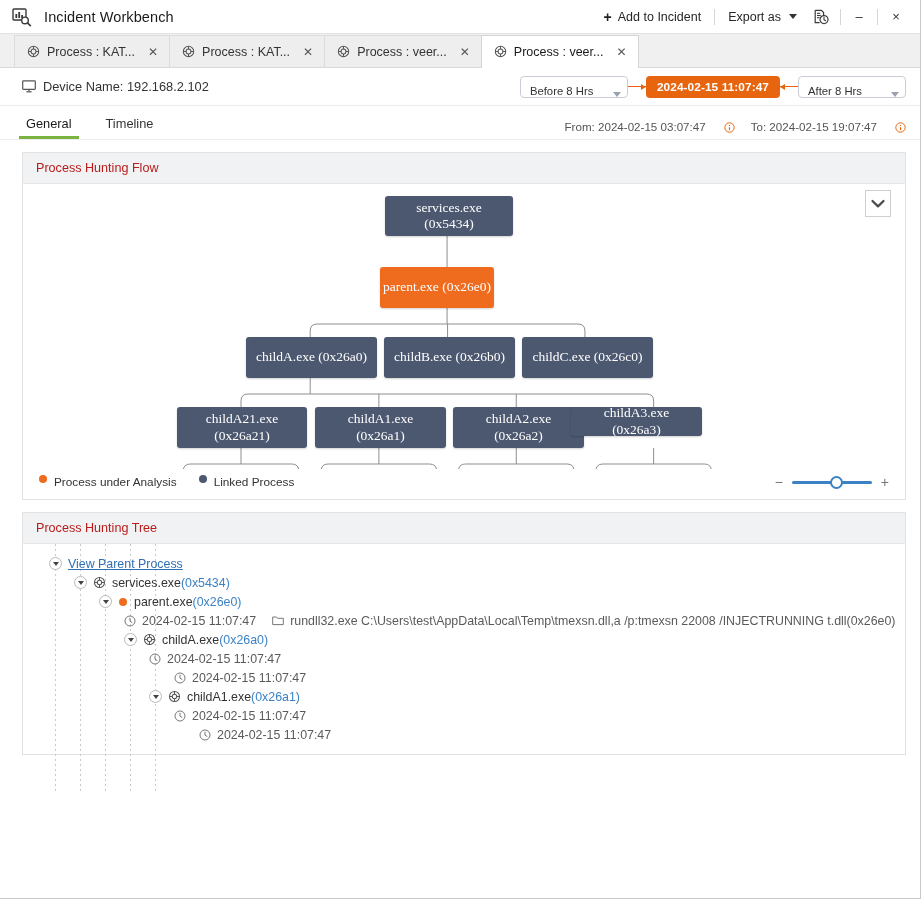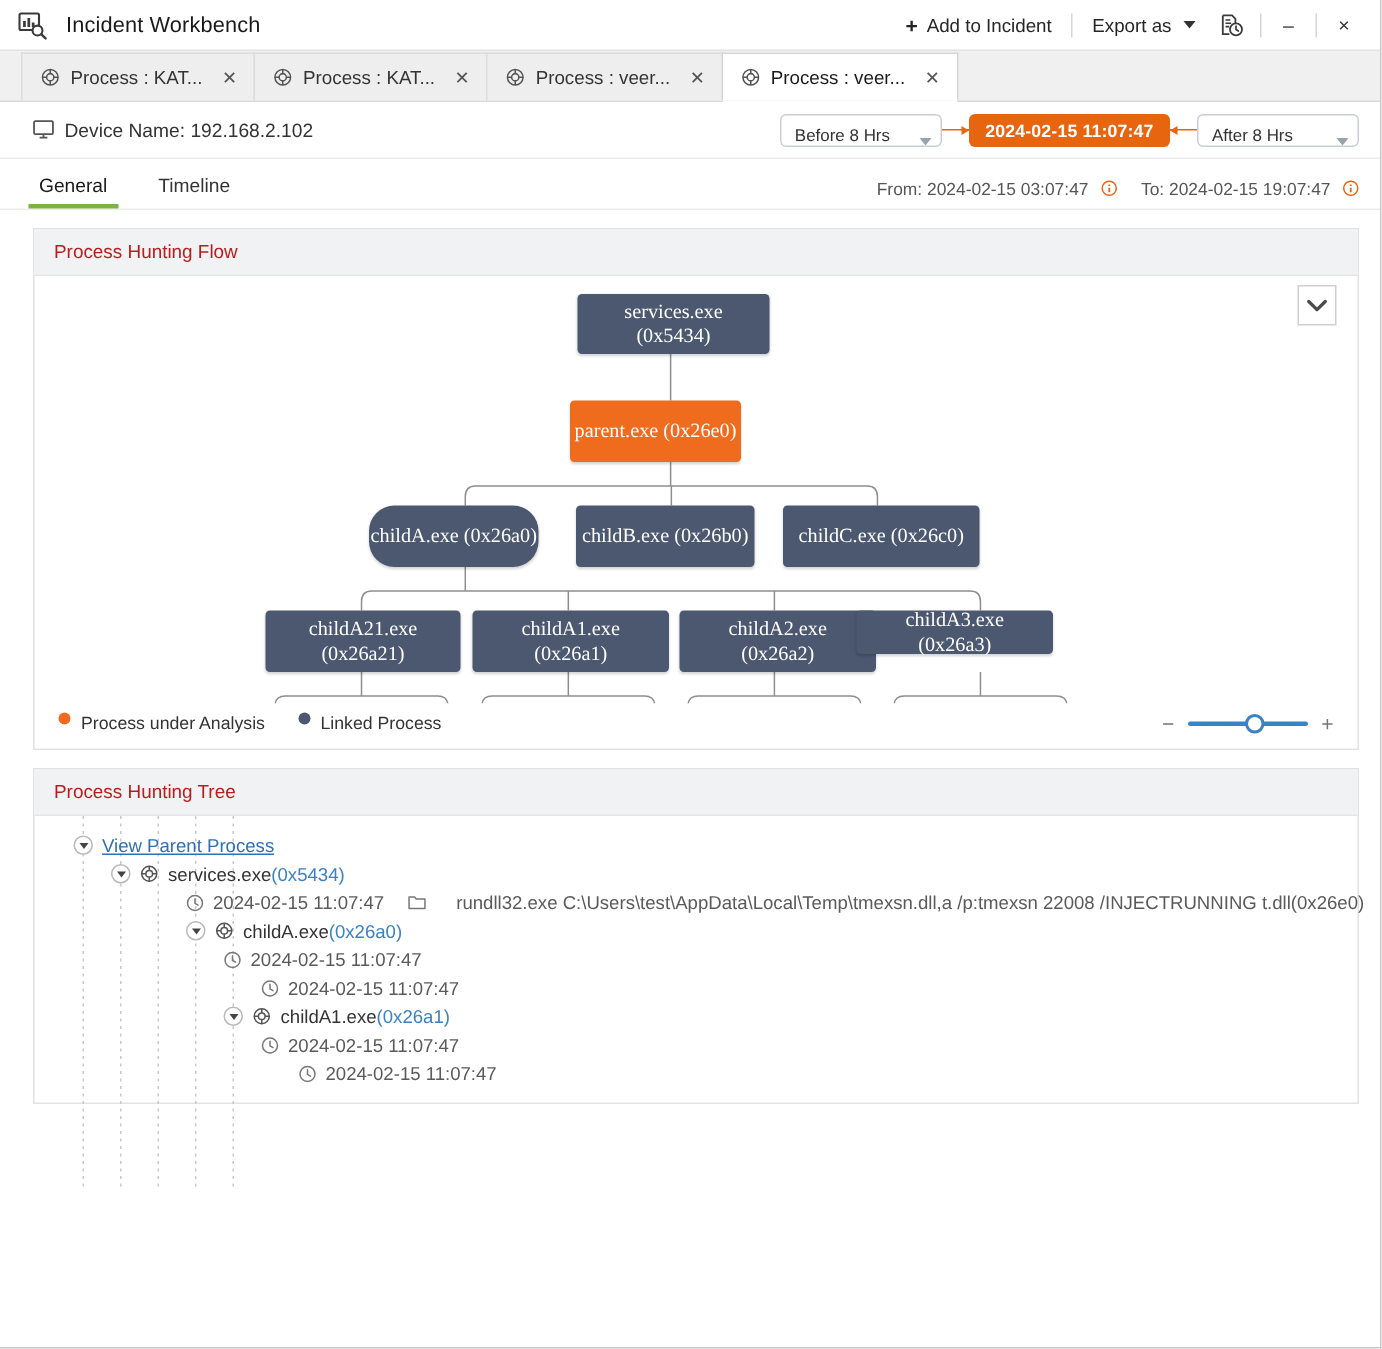--- a/index.html
+++ b/index.html
@@ -113,21 +113,21 @@
   }
 
   .subtabs {
     height: 34px; min-height: 34px; display: flex; align-items: flex-end;
     padding: 0 14px 0 22px; border-bottom: 1px solid #ececec; position: relative;
   }
   .stab { font-size: 12.8px; color: #333; padding: 0 4px 8px 4px; margin-right: 26px; cursor: default; position: relative; }
   .stab.active { color: #1a1a1a; margin-top: 48px; }
   .stab.active::after { content:""; position:absolute; left:-3px; right:-3px; bottom:0; height:3px; background:#7cb342; }
   .fromto { margin-left: auto; display: flex; align-items: center; gap: 16px; padding-bottom: 6px; }
-  .ft { display: flex; align-items: flex-start; gap: 8px; font-size: 11.6px; color: #555; white-space: nowrap; }
+  .ft { display: flex; align-items: flex-end; gap: 18px; font-size: 11.6px; color: #555; white-space: nowrap; }
   .info-ico { width: 11px; height: 11px; display:block; }
 
   
   .panel { margin: 12px 14px 0 22px; border: 1px solid #e2e2e2; background: #fff; }
   .panel-head {
     background: #f1f2f3; padding: 8px 13px; font-size: 12.6px; color: #b91c1c;
     border-bottom: 1px solid #e6e6e6;
   }
   .panel-body { position: relative; }
 
@@ -347,24 +347,24 @@
           <div id="flow-nodes">
               <div class="node linked" style="left: 362px; top: 12px; width: 128px; height: 40px;">
                 <div>
                   <div>services.exe</div>
                   <div>(0x5434)</div>
                 </div>
               </div>
               <div class="node analysis" style="left: 357px; top: 83px; width: 114px; height: 41px;">
                 <div>parent.exe (0x26e0)</div>
               </div>
-              <div class="node linked" style="left: 223px; top: 153px; width: 113px; height: 41px; border-radius: 17px;">
+              <div class="node linked" style="left: 223px; top: 153px; width: 131px; height: 41px;">
                 <div>childA.exe (0x26a0)</div>
               </div>
-              <div class="node linked" style="left: 361px; top: 153px; width: 119px; height: 41px;">
+              <div class="node linked" style="left: 361px; top: 153px; width: 131px; height: 41px;">
                 <div>childB.exe (0x26b0)</div>
               </div>
               <div class="node linked" style="left: 499px; top: 153px; width: 131px; height: 41px;">
                 <div>childC.exe (0x26c0)</div>
               </div>
               <div class="node linked" style="left: 154px; top: 223px; width: 130px; height: 41px;">
                 <div>
                   <div>childA21.exe</div>
                   <div>(0x26a21)</div>
                 </div>
@@ -441,28 +441,37 @@
                   <i></i>
                 </span>
                 <svg class="gear-ico" viewBox="0 0 14 14">
                   <circle cx="7" cy="7" r="5.4" fill="none" stroke="#555" stroke-width="1.1"></circle>
                   <circle cx="7" cy="7" r="2.4" fill="none" stroke="#555" stroke-width="1.1"></circle>
                   <path d="M7 1.6 L7 4.6 M12.4 7 L9.4 7 M7 12.4 L7 9.4 M1.6 7 L4.6 7" stroke="#555" stroke-width="1.1"></path>
                 </svg>
                 <span>services.exe<span class="hex">(0x5434)</span></span>
               </div>
             </div>
+            <div class="trow" style="padding-left: 76px;">
+              <div class="tw">
+                <span class="toggle">
+                  <i></i>
+                </span>
+                <span class="dot orange" style="margin:0 1px;"></span>
+                <span>parent.exe<span class="hex">(0x26e0)</span></span>
+              </div>
+            </div>
             <div class="trow" style="padding-left: 101px;">
               <div class="tw">
                 <svg class="clock-ico" viewBox="0 0 12 12">
                   <circle cx="6" cy="6" r="5" fill="none" stroke="#777" stroke-width="1"></circle>
                   <path d="M6 3.2 V6.2 L8 7.4" fill="none" stroke="#777" stroke-width="1" stroke-linecap="round"></path>
                 </svg>
                 <span class="muted">2024-02-15 11:07:47</span>
-                <span style="display:inline-flex;align-items:center;gap:20px;margin-left:10px;">
+                <span style="display:inline-flex;align-items:center;gap:6px;margin-left:10px;">
                   <svg class="folder-ico" viewBox="0 0 12 11">
                     <path d="M0.7 9.6 V2 H4.4 L5.5 3.3 H11.3 V9.6 Z" fill="none" stroke="#777" stroke-width="1" stroke-linejoin="round"></path>
                   </svg>
                   <span class="cmd">rundll32.exe C:\Users\test\AppData\Local\Temp\tmexsn.dll,a /p:tmexsn 22008 /INJECTRUNNING t.dll(0x26e0)</span>
                 </span>
               </div>
             </div>
             <div class="trow" style="padding-left: 101px;">
               <div class="tw">
                 <span class="toggle">

